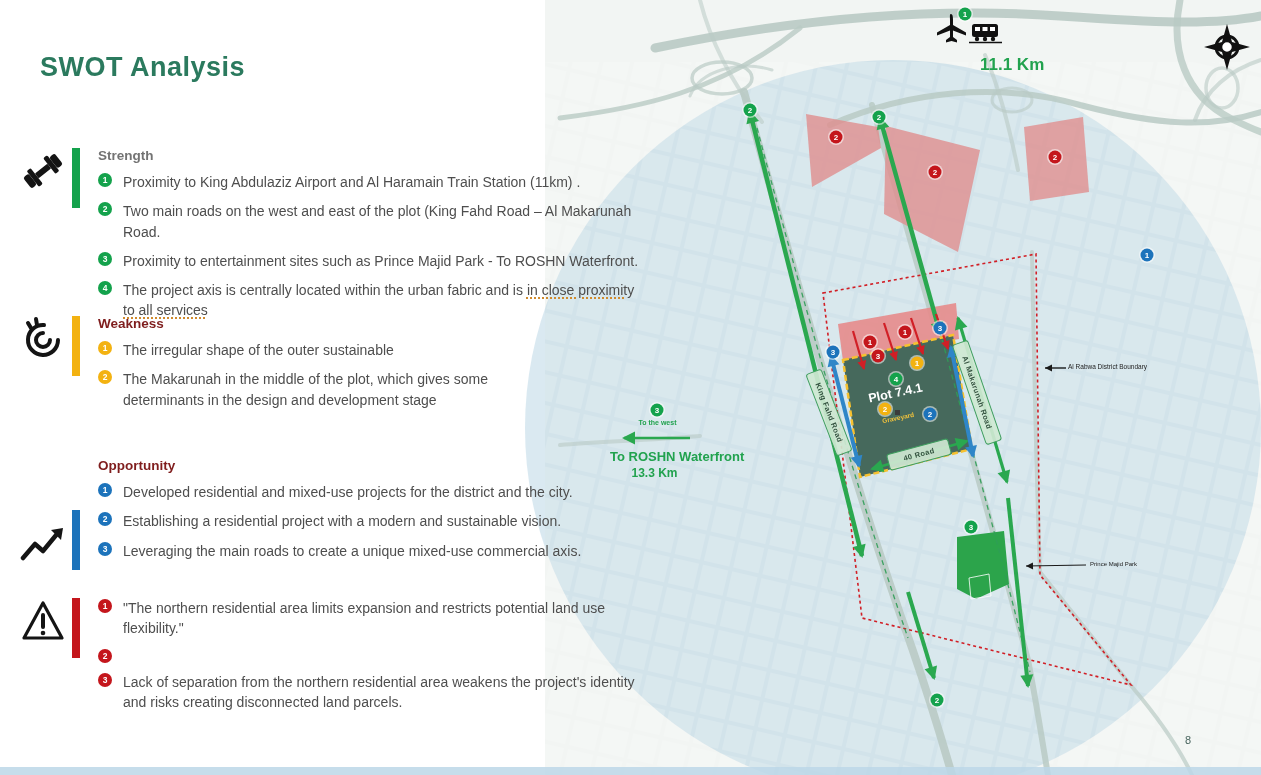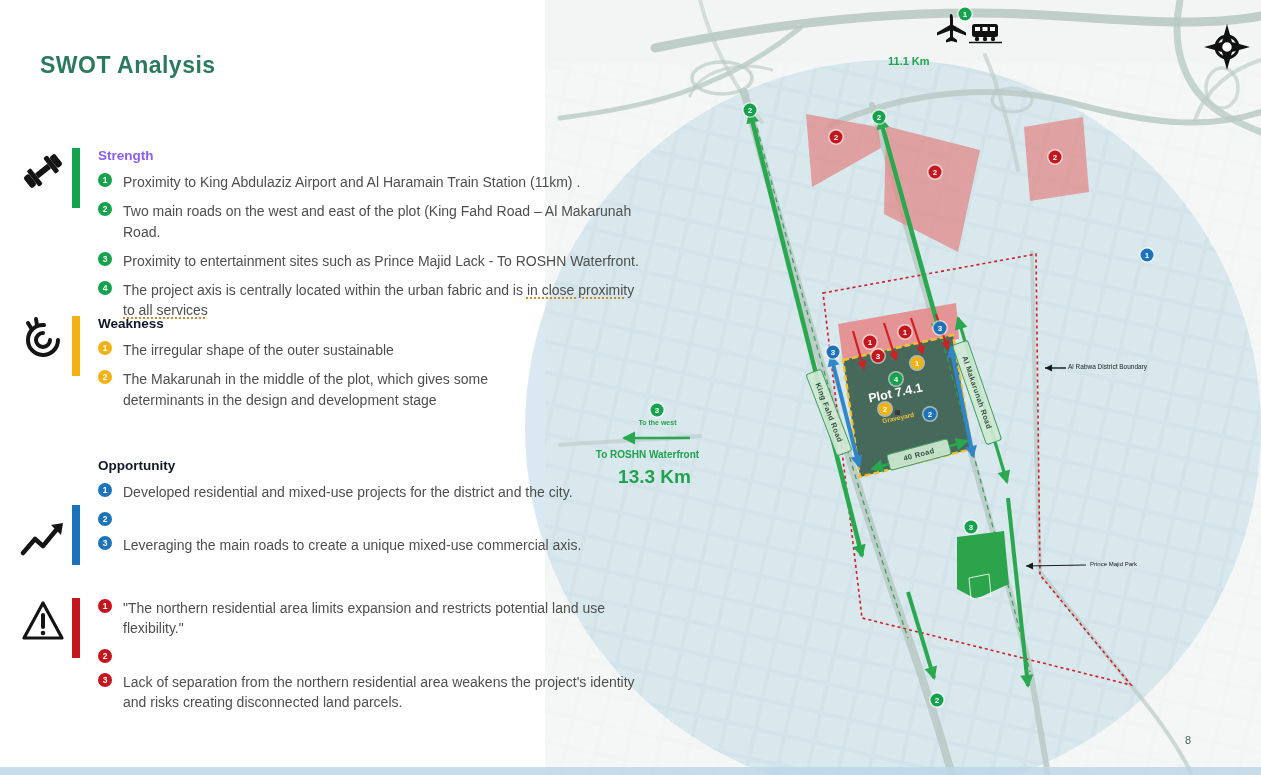--- a/index.html
+++ b/index.html
@@ -4,32 +4,32 @@
 <style>
   html,body{margin:0;padding:0;}
   body{
     width:1261px;height:775px;position:relative;overflow:hidden;
     background:#ffffff;
     font-family:"Liberation Sans", sans-serif;
   }
   .map-svg{position:absolute;left:0;top:0;}
   
   .left-panel{position:absolute;left:0;top:0;width:660px;height:775px;}
-  .page-title{position:absolute;left:40px;top:52px;font-size:23px;font-weight:bold;color:#2b7a5e;letter-spacing:.5px;}
+  .page-title{position:absolute;left:40px;top:52px;font-size:27px;font-weight:bold;color:#2b7a5e;letter-spacing:.5px;}
   .section{position:absolute;display:flex;align-items:flex-start;}
   .sec-icon{width:46px;height:46px;margin-left:20px;flex:0 0 auto;}
   .sec-bar{width:8px;height:60px;margin-left:6px;flex:0 0 auto;}
   .sec-content{margin-left:18px;}
-  .sec-content h2{margin:0 0 9px 0;font-size:13.5px;font-weight:bold;color:#0f172a;}
+  .sec-content h2{margin:0 0 9px 0;font-size:13.5px;font-weight:bold;color:#7f1d1d;}
   .sec-content ul{list-style:none;margin:0;padding:0;}
   .sec-content li{display:flex;gap:11px;margin-bottom:9px;align-items:flex-start;}
   .num-badge{width:14px;height:14px;border-radius:50%;color:#fff;font-size:8.5px;font-weight:bold;
     display:flex;align-items:center;justify-content:center;flex:0 0 auto;margin-top:1px;}
   .item-text{font-size:14px;color:#4e4e4e;line-height:1.45;}
-  .s0 h2{color:#8b5cf6;}
+  .s0 h2{color:#737373;}
   .s0 .item-text{max-width:520px;}
   .s1 .item-text{max-width:424px;}
   .s2 .item-text{max-width:470px;}
   .s3 .item-text{max-width:548px;}
   .bg-green{background:#14a24c;} .bg-yellow{background:#f3b211;} .bg-blue{background:#1c73bb;} .bg-red{background:#c4161c;}
   .sq{text-decoration:underline dotted #cf8a2e 2px;text-underline-offset:2px;}
   
   .map-label{position:absolute;white-space:nowrap;}
   .badge-map{position:absolute;width:13px;height:13px;border-radius:50%;color:#fff;font-size:8px;font-weight:bold;
     display:flex;align-items:center;justify-content:center;transform:translate(-50%,-50%);
@@ -149,24 +149,24 @@
     <circle cx="5" cy="19" r="2.2" fill="#111"></circle>
     <circle cx="13" cy="19" r="2.2" fill="#111"></circle>
     <circle cx="21" cy="19" r="2.2" fill="#111"></circle>
     <path d="M-3,22.5 L30,22.5" stroke="#111" stroke-width="1.3"></path>
   </g>
 
   <rect x="0" y="767" width="1261" height="8" fill="#bcd7e8" opacity="0.85"></rect>
 </svg>
 
 <div>
-  <div class="map-label green-txt" style="left:888px;top:55px;font-size:11px;">11.1 Km</div>
+  <div class="map-label green-txt" style="left:980px;top:55px;font-size:17px;">11.1 Km</div>
   <div class="map-label green-txt" style="left:620px;top:419px;width:75px;text-align:center;font-size:7px;">To the west</div>
-  <div class="map-label green-txt" style="left:595px;top:449px;width:105px;text-align:center;font-size:10px;">To ROSHN Waterfront</div>
-  <div class="map-label green-txt" style="left:602px;top:466px;width:105px;text-align:center;font-size:19px;">13.3 Km</div>
+  <div class="map-label green-txt" style="left:610px;top:449px;width:105px;text-align:center;font-size:13px;">To ROSHN Waterfront</div>
+  <div class="map-label green-txt" style="left:602px;top:466px;width:105px;text-align:center;font-size:12px;">13.3 Km</div>
 
   <div class="map-label" style="left:868px;top:386px;transform:rotate(-12deg);color:#fff;font-weight:bold;font-size:12.5px;">Plot 7.4.1</div>
   <div class="map-label" style="left:882px;top:414px;transform:rotate(-12deg);color:#f0c23c;font-weight:bold;font-size:6.5px;">Graveyard</div>
   <div style="position:absolute;left:895px;top:410px;width:5px;height:5px;background:#3a3a3a;"></div>
 
   <div class="road-pill" style="left:785px;top:404px;width:86px;transform:rotate(69deg);">King Fahd Road</div>
   <div class="road-pill" style="left:924px;top:384px;width:104px;transform:rotate(71deg);">Al Makarunah Road</div>
   <div class="road-pill" style="left:887px;top:446px;width:62px;transform:rotate(-15deg);">40 Road</div>
 
   <div class="map-label" style="left:1068px;top:363px;font-size:6.5px;color:#222;">Al Rabwa District Boundary</div>
@@ -216,21 +216,21 @@
         <li>
             <span class="num-badge bg-green">1</span>
             <span class="item-text">Proximity to King Abdulaziz Airport and Al Haramain Train Station (11km) .</span>
           </li>
         <li>
             <span class="num-badge bg-green">2</span>
             <span class="item-text">Two main roads on the west and east of the plot (King Fahd Road – Al Makarunah Road.</span>
           </li>
         <li>
             <span class="num-badge bg-green">3</span>
-            <span class="item-text">Proximity to entertainment sites such as Prince Majid Lack - To ROSHN Waterfront.</span>
+            <span class="item-text">Proximity to entertainment sites such as Prince Majid Park - To ROSHN Waterfront.</span>
           </li>
         <li>
             <span class="num-badge bg-green">4</span>
             <span class="item-text"><span>The project axis is centrally located within the urban fabric and is </span><span class="sq">in close proximity to all services</span></span>
           </li>
       </ul>
     </div>
   </div>
 
   <div class="section s1" style="top:316px;">
@@ -268,20 +268,21 @@
     <div class="sec-bar bg-blue"></div>
     <div class="sec-content">
       <h2>Opportunity</h2>
       <ul>
         <li>
             <span class="num-badge bg-blue">1</span>
             <span class="item-text">Developed residential and mixed-use projects for the district and the city.</span>
           </li>
         <li>
             <span class="num-badge bg-blue">2</span>
+            <span class="item-text">Establishing a residential project with a modern and sustainable vision.</span>
           </li>
         <li>
             <span class="num-badge bg-blue">3</span>
             <span class="item-text">Leveraging the main roads to create a unique mixed-use commercial axis.</span>
           </li>
       </ul>
     </div>
   </div>
 
   <div class="section s3" style="top:598px;">

